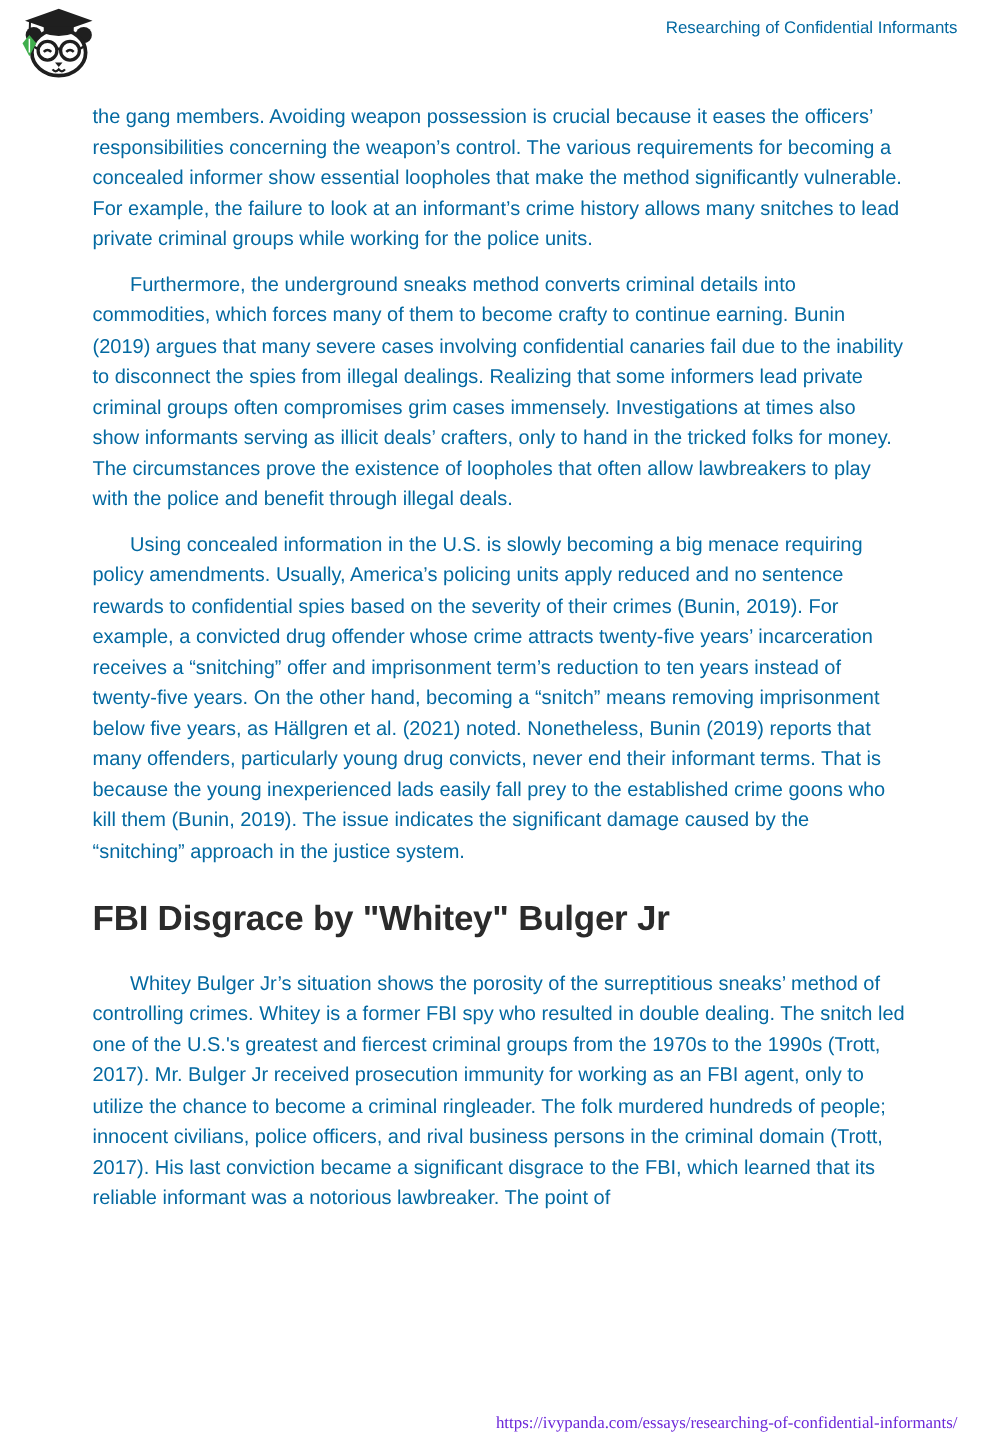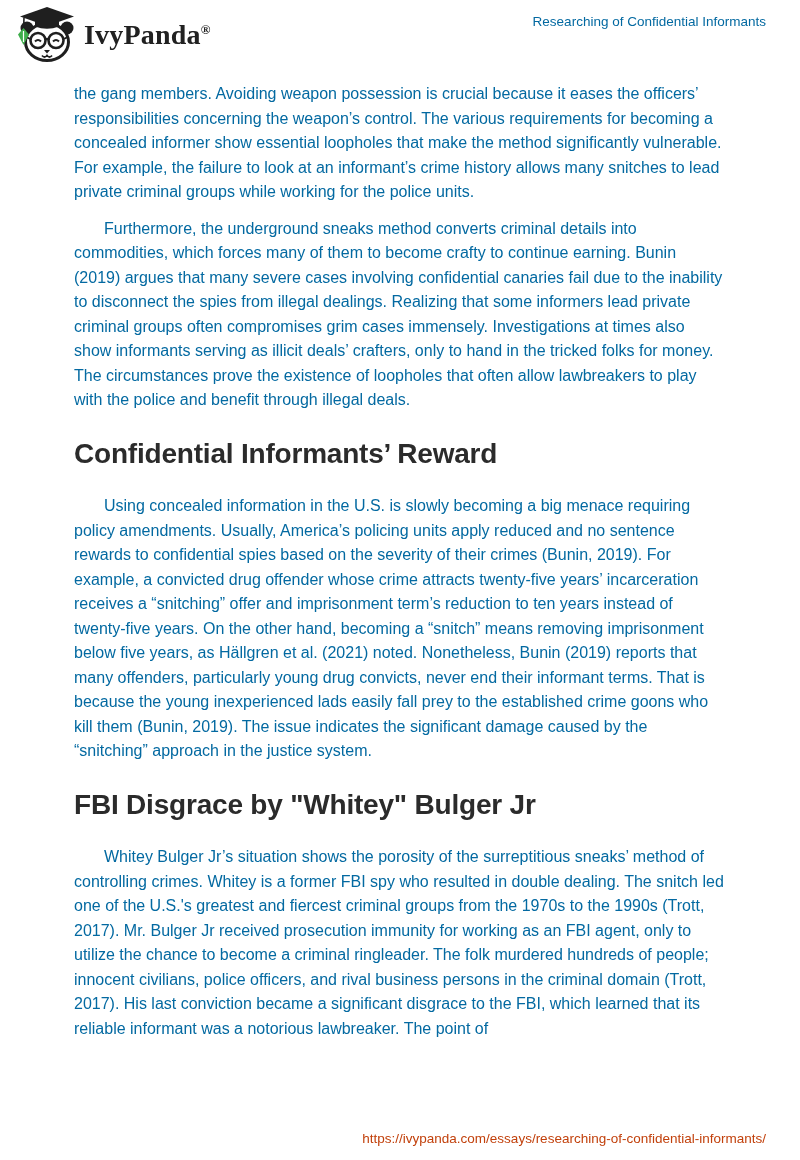--- a/index.html
+++ b/index.html
@@ -64,21 +64,22 @@
   }
 
   
   .footer {
     position: absolute;
     right: 34px;
     bottom: 14px;
   }
   .footer-url {
     font-size: 13.5px;
-    color: #c2410c;
+    color: #6d28d9;
+    font-family: Liberation Serif, serif;
   }
 </style>
 </head>
 <body>
 
 <div class="page">
 
   <div class="header">
     <div class="logo">
       <span class="logo-icon">
@@ -103,29 +104,27 @@
           <path d="M28,49.5 q2.5,3 5,0 q2.5,3 5,0" fill="none" stroke="#1f1f1f" stroke-width="1.8"></path>
 
           <polygon points="33,1 60,10.5 33,20 6,10.5" fill="#1f1f1f"></polygon>
           <path d="M21,15 h24 v5.5 q-12,4.5 -24,0 z" fill="#1f1f1f"></path>
 
           <line x1="10" y1="11.5" x2="9.5" y2="25" stroke="#1f1f1f" stroke-width="1.6"></line>
           <path d="M9.5,22 L15,28.5 L9.5,39 L4,28.5 Z" fill="#3fae4c"></path>
           <line x1="9.5" y1="25" x2="9.5" y2="36" stroke="#ffffff" stroke-width="1.2"></line>
         </svg>
       </span>
-      <span class="logo-text"><span>IvyPanda</span><sup>®</sup></span>
     </div>
     <div class="doc-title">Researching of Confidential Informants</div>
   </div>
 
   <div class="content">
     <p class="para">the gang members. Avoiding weapon possession is crucial because it eases the officers’ responsibilities concerning the weapon’s control. The various requirements for becoming a concealed informer show essential loopholes that make the method significantly vulnerable. For example, the failure to look at an informant’s crime history allows many snitches to lead private criminal groups while working for the police units.</p>
     <p class="para indent">Furthermore, the underground sneaks method converts criminal details into commodities, which forces many of them to become crafty to continue earning. Bunin (2019) argues that many severe cases involving confidential canaries fail due to the inability to disconnect the spies from illegal dealings. Realizing that some informers lead private criminal groups often compromises grim cases immensely. Investigations at times also show informants serving as illicit deals’ crafters, only to hand in the tricked folks for money. The circumstances prove the existence of loopholes that often allow lawbreakers to play with the police and benefit through illegal deals.</p>
-    <h2 class="section-heading">Confidential Informants’ Reward</h2>
     <p class="para indent">Using concealed information in the U.S. is slowly becoming a big menace requiring policy amendments. Usually, America’s policing units apply reduced and no sentence rewards to confidential spies based on the severity of their crimes (Bunin, 2019). For example, a convicted drug offender whose crime attracts twenty-five years’ incarceration receives a “snitching” offer and imprisonment term’s reduction to ten years instead of twenty-five years. On the other hand, becoming a “snitch” means removing imprisonment below five years, as Hällgren et al. (2021) noted. Nonetheless, Bunin (2019) reports that many offenders, particularly young drug convicts, never end their informant terms. That is because the young inexperienced lads easily fall prey to the established crime goons who kill them (Bunin, 2019). The issue indicates the significant damage caused by the “snitching” approach in the justice system.</p>
     <h2 class="section-heading">FBI Disgrace by "Whitey" Bulger Jr</h2>
     <p class="para indent">Whitey Bulger Jr’s situation shows the porosity of the surreptitious sneaks’ method of controlling crimes. Whitey is a former FBI spy who resulted in double dealing. The snitch led one of the U.S.'s greatest and fiercest criminal groups from the 1970s to the 1990s (Trott, 2017). Mr. Bulger Jr received prosecution immunity for working as an FBI agent, only to utilize the chance to become a criminal ringleader. The folk murdered hundreds of people; innocent civilians, police officers, and rival business persons in the criminal domain (Trott, 2017). His last conviction became a significant disgrace to the FBI, which learned that its reliable informant was a notorious lawbreaker. The point of</p>
   </div>
 
   <div class="footer">
     <div class="footer-url">https://ivypanda.com/essays/researching-of-confidential-informants/</div>
   </div>
 
 </div>

